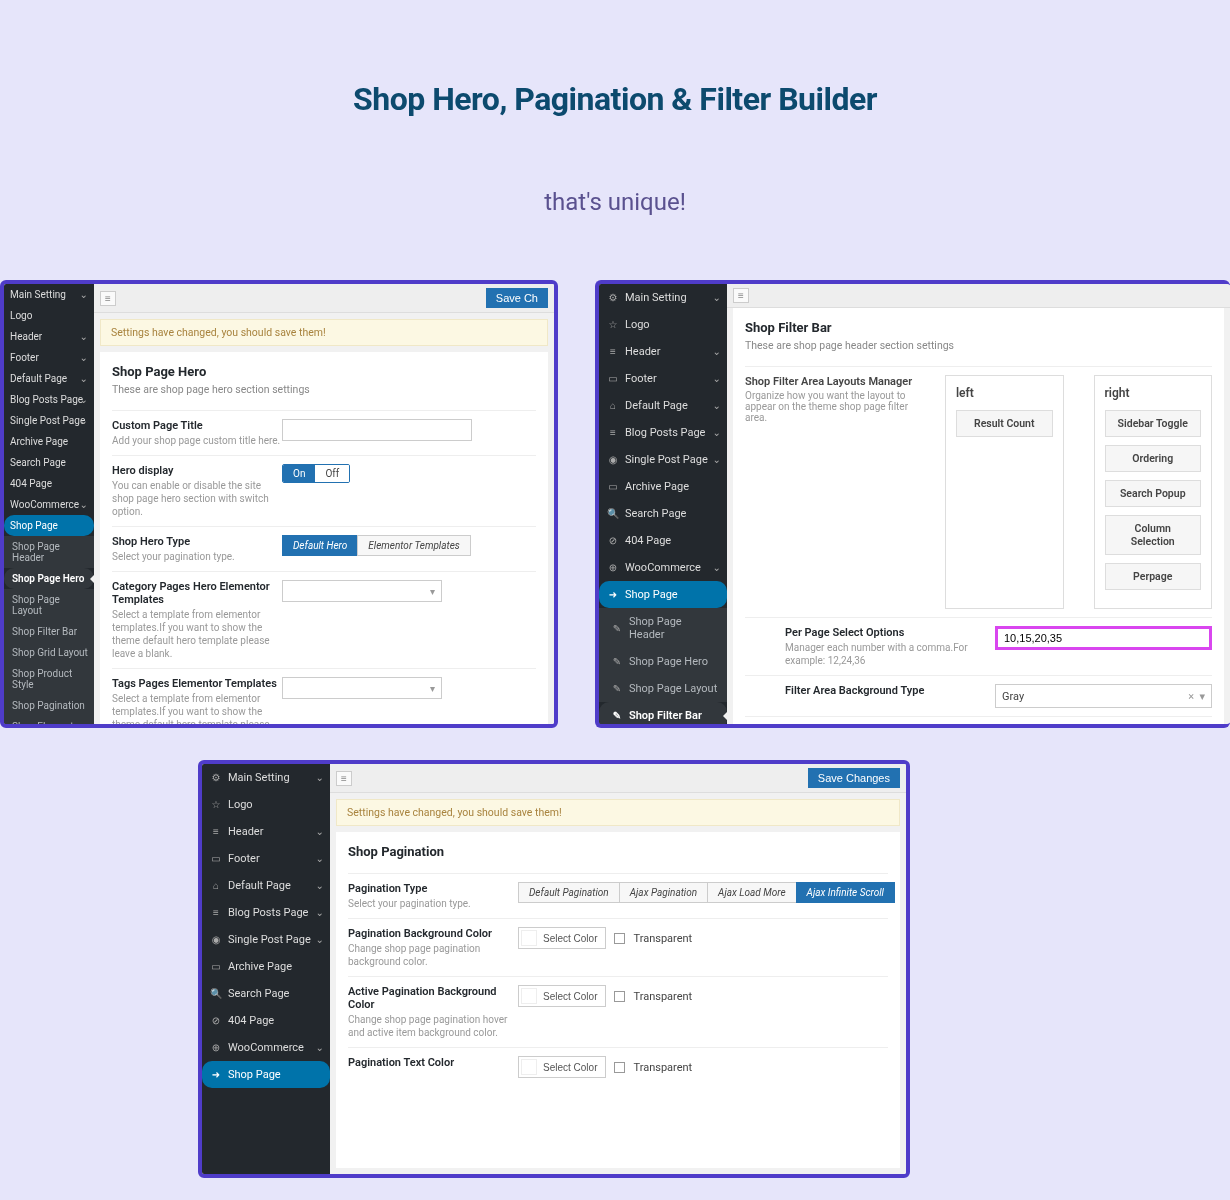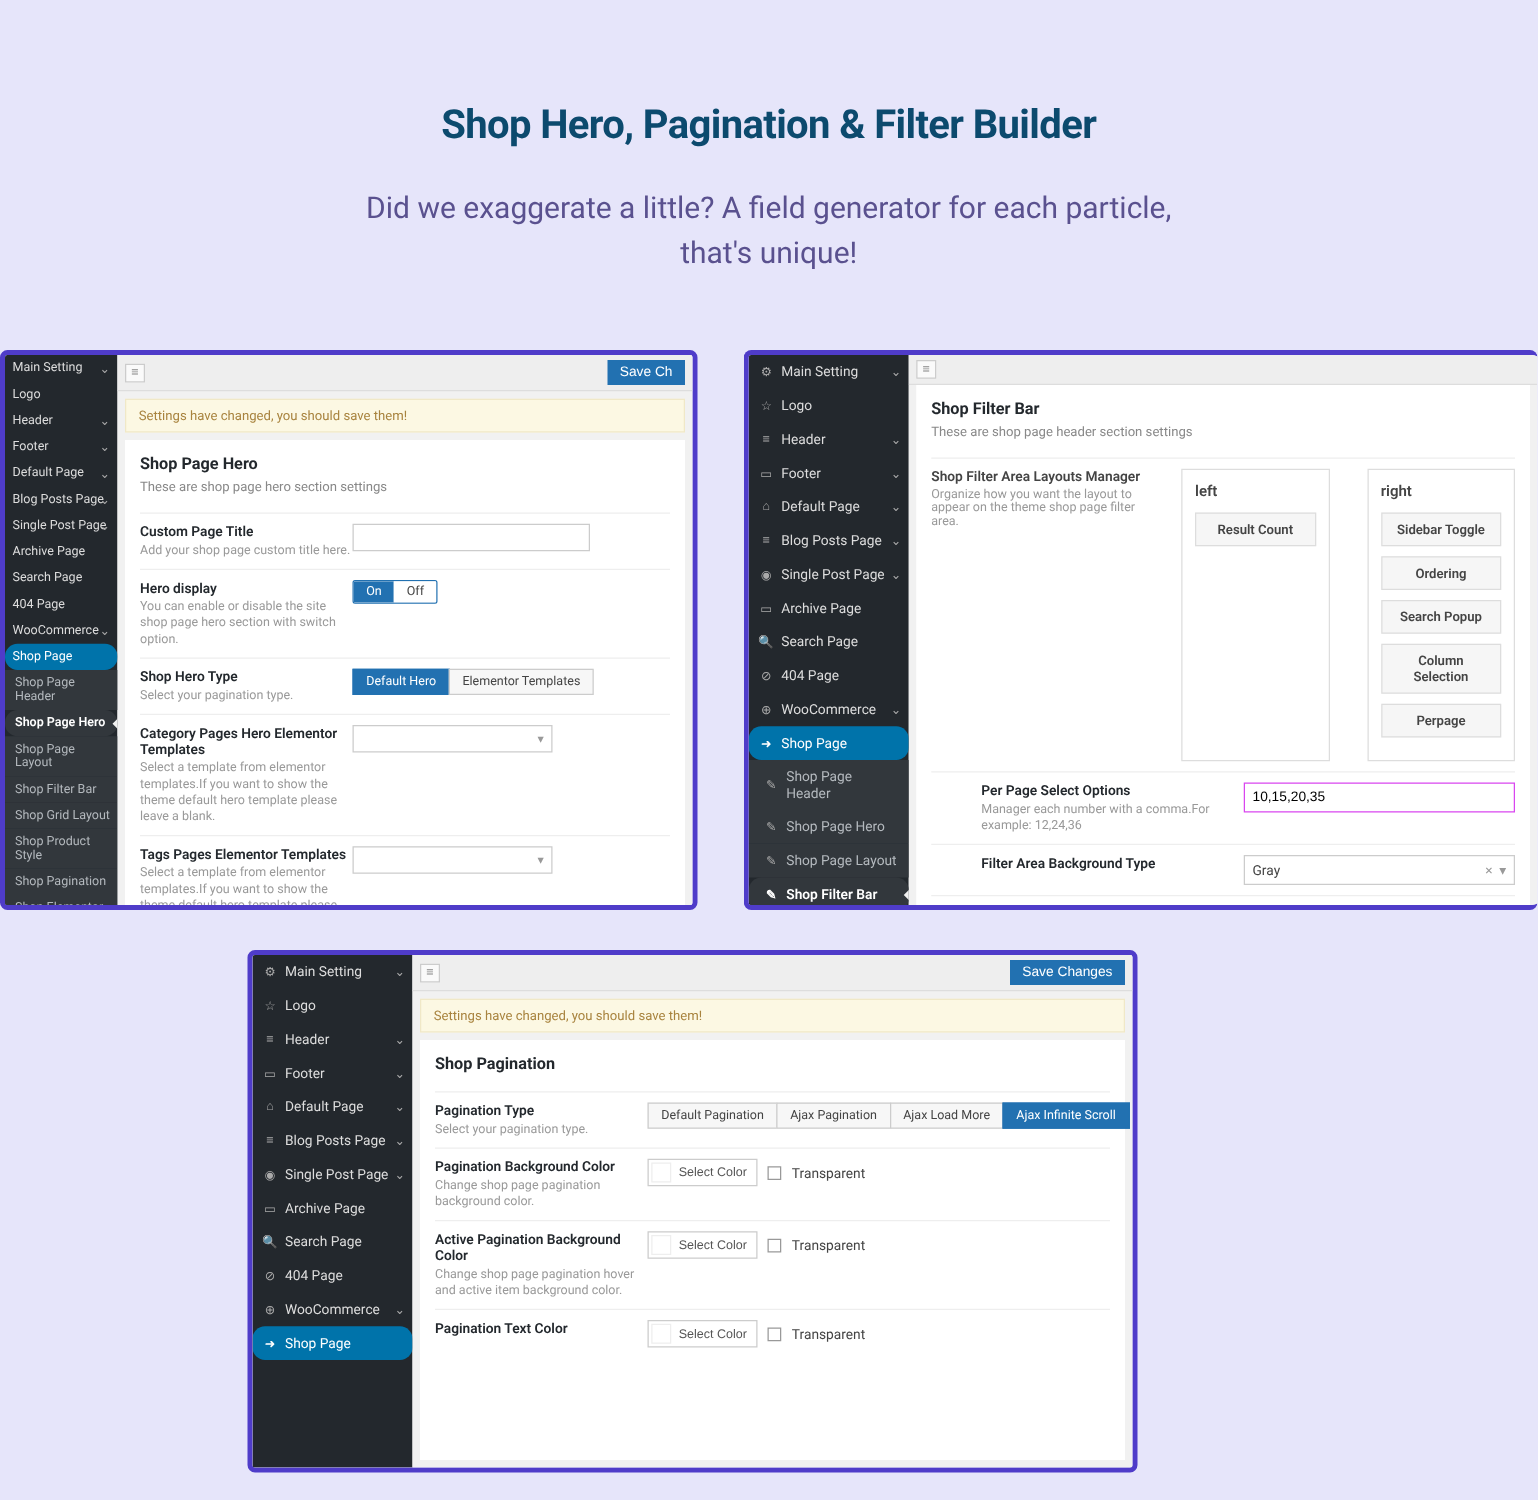--- a/index.html
+++ b/index.html
@@ -36,48 +36,48 @@
 .row:first-of-type { border-top: none; }
 .row .lbl { width: 170px; flex-shrink: 0; }
 .row .lbl .name { font-size: 11px; font-weight: 600; color: #23282d; }
 .row .lbl .sub { font-size: 10px; color: #999; line-height: 1.3; margin-top: 2px; }
 .row .ctrl { flex: 1; }
 .toggle { display: inline-flex; border: 1px solid #2271b1; border-radius: 2px; overflow: hidden; }
 .toggle span { padding: 3px 10px; font-size: 10px; cursor: pointer; }
 .toggle .on { background: #2271b1; color: #fff; }
 .toggle .off { background: #fff; color: #444; }
 .text-input { width: 190px; border: 1px solid #ccc; padding: 4px; font-size: 10px; height: 22px; }
-.btn-group { display: inline-flex; }
+.btn-group { display: inline-flex; font-style: italic; }
 .btn-group .btn { border: 1px solid #ccc; background: #f7f7f7; padding: 4px 10px; font-size: 10px; cursor: pointer; margin-left: -1px; white-space: nowrap; }
 .btn-group .btn:first-child { margin-left: 0; }
 .btn-group .btn.active { background: #2271b1; color: #fff; border-color: #2271b1; }
 .select { width: 160px; border: 1px solid #ccc; background: #fff; padding: 3px 6px; font-size: 10px; height: 22px; display: flex; justify-content: space-between; align-items: center; color: #999; }
 .color-picker { display: inline-flex; align-items: center; gap: 8px; }
 .color-picker .swatch-wrap { border: 1px solid #ccc; padding: 2px; display: flex; align-items: center; }
 .color-picker .swatch { width: 16px; height: 16px; background: #fff; border: 1px solid #eee; }
 .color-picker .sc { border: none; background: none; padding: 2px 6px; font-size: 10px; color: #555; }
 .color-picker .cb { width: 11px; height: 11px; border: 1px solid #999; display: inline-block; }
 
 .filter-layout { display: flex; gap: 10px; margin-top: 0; }
 .filter-intro { width: 190px; padding-right: 12px; }
 .filter-col { flex: 1; background: #fff; border: 1px solid #ddd; padding: 10px; min-width: 0; }
 .filter-col h4 { font-size: 12px; font-weight: 600; margin-bottom: 10px; }
 .chip { background: #f6f6f6; border: 1px solid #ddd; padding: 6px 10px; font-size: 10.5px; margin-bottom: 8px; text-align: center; font-weight: 600; }
 
 .big .row .lbl { width: 210px; margin-left: 40px; }
-.wide-input { width: 100%; border: 1px solid #d946ef; height: 24px; padding: 3px 6px; font-size: 11px; }
+.wide-input { width: 100%; border: 3px solid #d946ef; height: 24px; padding: 3px 6px; font-size: 11px; }
 .wide-select { width: 100%; border: 1px solid #ccc; height: 24px; padding: 3px 6px; font-size: 11px; display: flex; justify-content: space-between; align-items: center; }
 </style>
 </head>
 <body>
 
 <div class="hero">
   <h1>Shop Hero, Pagination &amp; Filter Builder</h1>
   <p>
-    <span>Did we exaggerate a little? A field generator for each particle,</span><br>
+    <br>
     <span>that's unique!</span>
   </p>
 </div>
 
 <div class="panels">
 
 <div class="panel" style="left:0; top:0; width:558px; height:448px;">
   <div class="sidebar small" id="p1-sidebar">
         <div class="side-item sm">
           <span>Main Setting</span>

